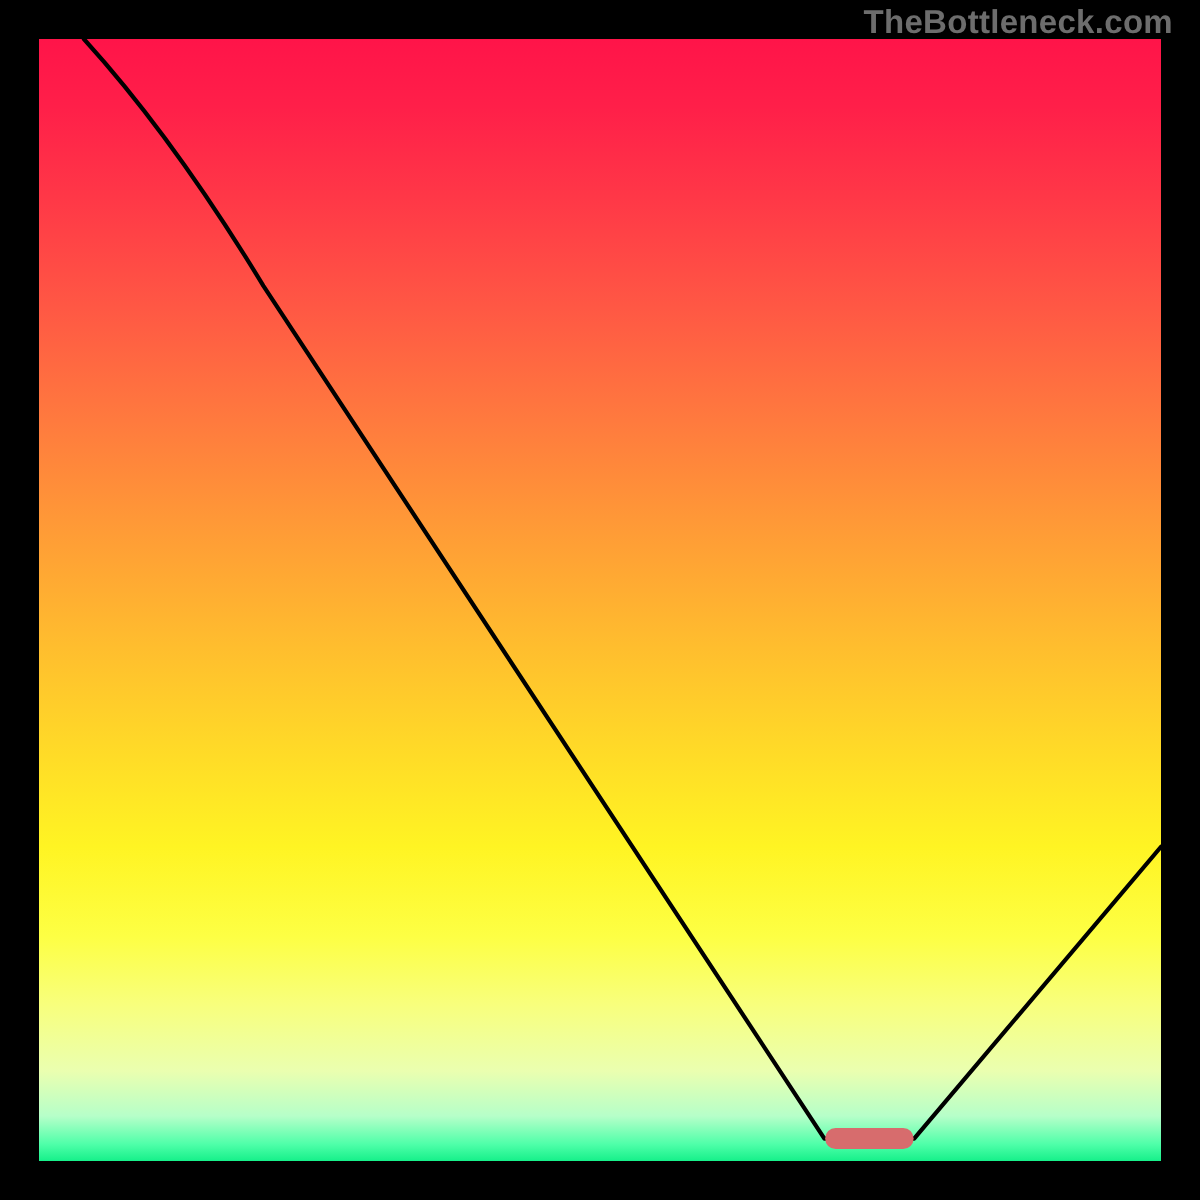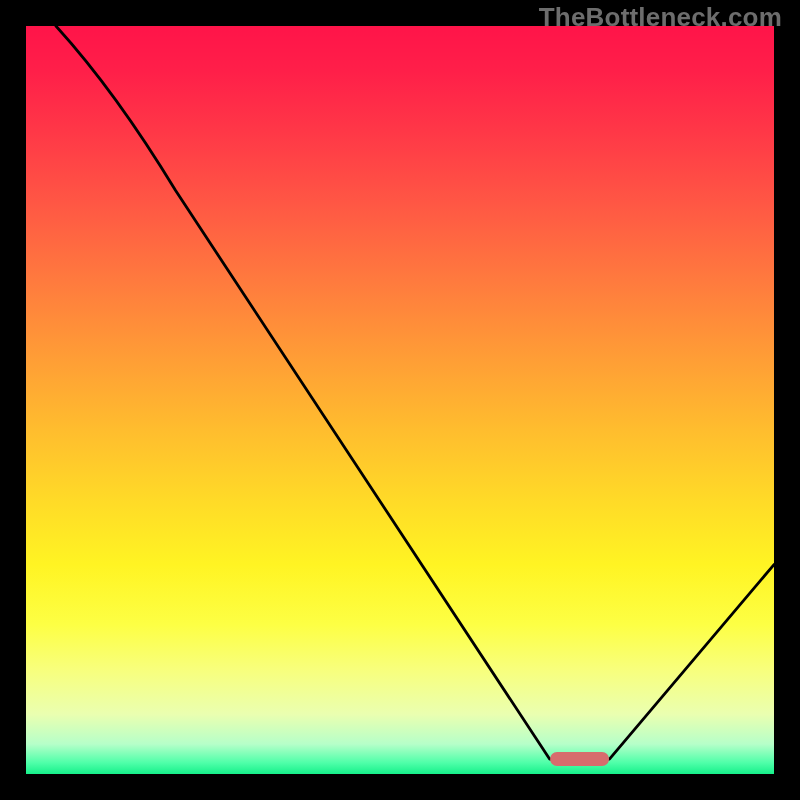--- a/index.html
+++ b/index.html
@@ -15,21 +15,21 @@
     position: relative;
     width: 800px;
     height: 800px;
     background: #000;
   }
   .watermark {
     position: absolute;
     top: 2px;
     right: 18px;
     color: #6d6d6d;
-    font-size: 26px;
+    font-size: 22px;
     font-weight: 600;
     letter-spacing: 0.2px;
     z-index: 10;
   }
   .plot-area {
     position: absolute;
     left: 26px;
     top: 26px;
     width: 748px;
     height: 748px;

